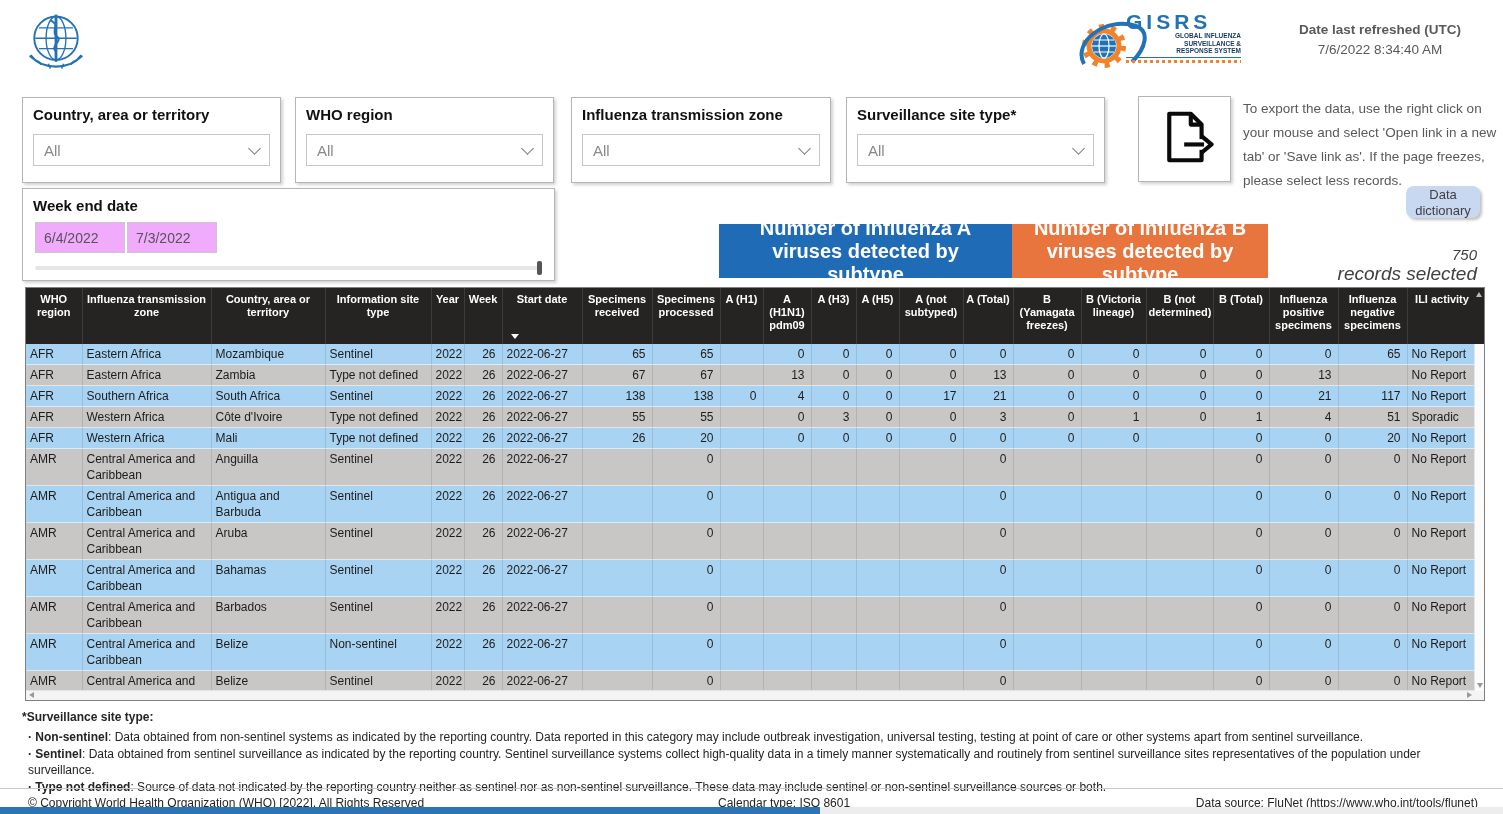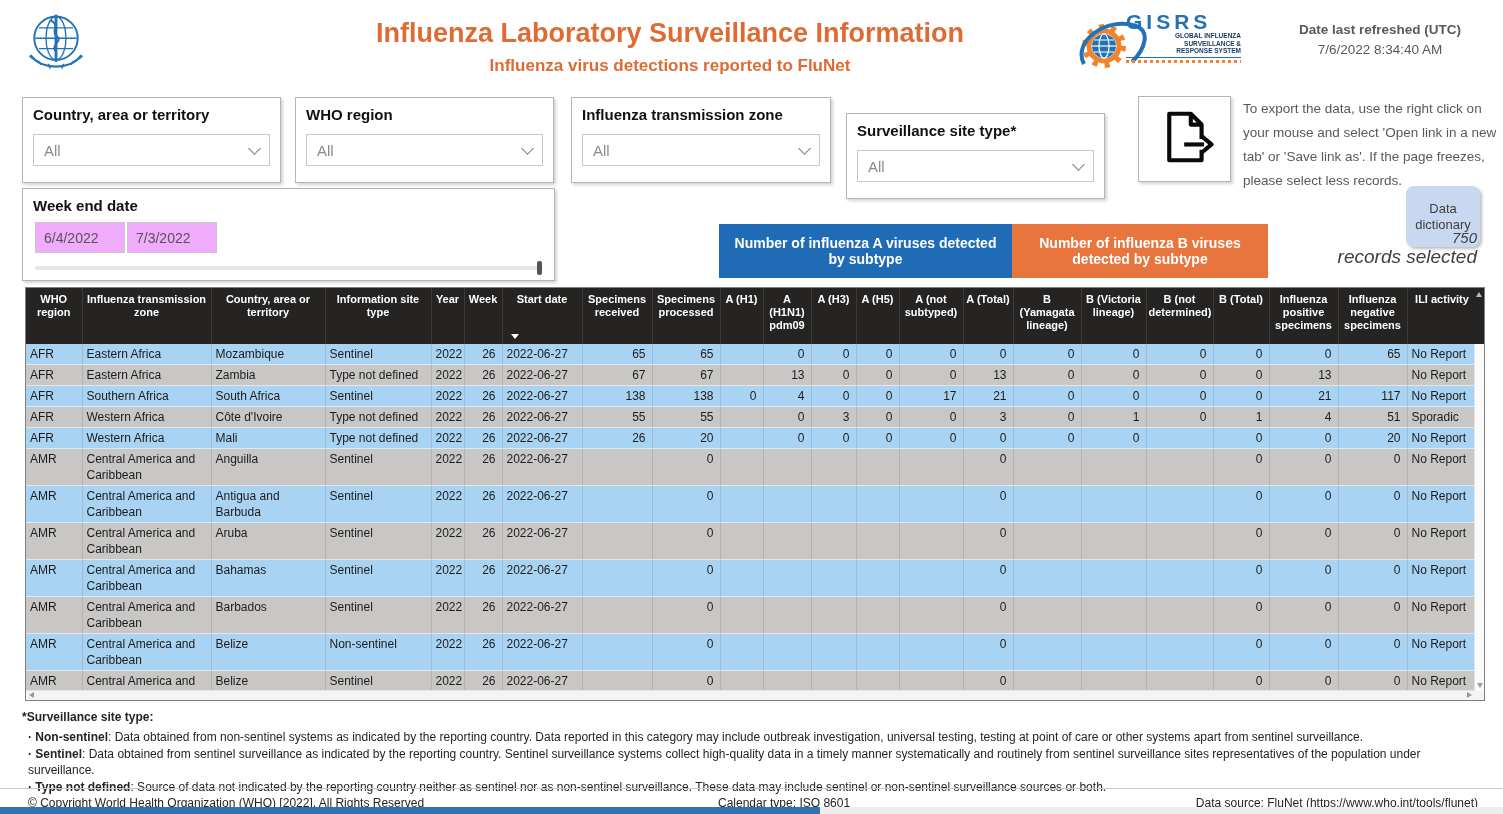--- a/index.html
+++ b/index.html
@@ -32,28 +32,28 @@
               background:#fff;box-shadow:2px 2px 3px rgba(0,0,0,0.18);display:flex;align-items:center;justify-content:center;cursor:pointer;}
   .export-note{position:absolute;left:1243px;top:97px;width:256px;color:#595959;font-size:13.5px;line-height:24px;}
   
   .week-box{position:absolute;left:22px;top:188px;width:531px;height:91px;border:1px solid #b5b5b5;
             background:#fff;box-shadow:2px 2px 3px rgba(0,0,0,0.18);}
   .date-input{position:absolute;top:33px;width:80px;height:29px;border:1px solid #c8c8c8;color:#555;
               font-size:14px;display:flex;align-items:center;padding-left:8px;background:#f0abfc;}
   .slider-track{position:absolute;left:12px;right:12px;bottom:10px;height:4px;background:#e6e6e6;border-radius:2px;}
   .slider-handle{position:absolute;right:0;top:-5px;width:5px;height:14px;background:#555;border-radius:2px;cursor:pointer;}
   
-  .dict-btn{position:absolute;left:1406px;top:186px;width:74px;height:61px;background:#C8D8F0;border:none;
+  .dict-btn{position:absolute;left:1406px;top:186px;width:74px;height:32px;background:#C8D8F0;border:none;
             border-radius:8px;box-shadow:2px 2px 3px rgba(0,0,0,0.25);font-family:inherit;
             font-size:13px;color:#404040;line-height:16px;cursor:pointer;}
-  .records{position:absolute;right:26px;top:229px;text-align:right;font-style:italic;color:#404040;}
+  .records{position:absolute;right:26px;top:246px;text-align:right;font-style:italic;color:#404040;}
   .records .cnt{font-size:15px;}
   .records .lbl{font-size:19px;}
   
-  .banner{position:absolute;top:224px;height:54px;color:#fff;font-weight:bold;font-size:14px;
+  .banner{position:absolute;top:224px;height:54px;color:#fff;font-weight:bold;font-size:20px;
           display:flex;align-items:center;justify-content:center;text-align:center;padding:0 14px;box-sizing:border-box;}
   .banner-a{left:719px;width:293px;background:#1F6BB5;}
   .banner-b{left:1012px;width:256px;background:#E8753D;}
   
   .tablewrap{position:absolute;left:25px;top:287px;width:1460px;height:414px;border:1px solid #808080;
              background:#fff;overflow:hidden;box-sizing:border-box;}
   table{border-collapse:collapse;table-layout:fixed;width:1451px;}
   th{background:#252423;color:#fff;font-size:11px;font-weight:bold;line-height:13px;vertical-align:top;
      text-align:center;padding:5px 2px;height:46px;border-right:1px solid #3d3c3b;position:relative;cursor:pointer;}
   td{font-size:12px;padding:2px 4px;line-height:16px;vertical-align:top;
@@ -100,24 +100,20 @@
         <line x1="18" y1="21" x2="54" y2="21" stroke="#2272B5" stroke-width="1.2"></line>
         <line x1="18" y1="43" x2="54" y2="43" stroke="#2272B5" stroke-width="1.2"></line>
         <line x1="36" y1="7" x2="36" y2="57" stroke="#2272B5" stroke-width="3"></line>
         <path d="M30 13 C42 18 29 25 37 30 C44 35 29 40 36 46" stroke="#2272B5" stroke-width="2" fill="none"></path>
         <path d="M9 50 C20 66 52 66 63 50" stroke="#2272B5" stroke-width="2.4" fill="none"></path>
         <path d="M12 54 l-4 -3 M20 60 l-3 -4 M30 64 l-2 -5 M42 64 l2 -5 M52 60 l3 -4 M60 54 l4 -3" stroke="#2272B5" stroke-width="1.6"></path>
       </svg>
     </span>
   </div>
 
-  <div class="title-block">
-    <div class="main-title">Influenza Laboratory Surveillance Information</div>
-    <div class="sub-title">Influenza virus detections reported to FluNet</div>
-  </div>
 
   <div class="gisrs">
     <span>
       <svg width="70" height="76" viewBox="0 0 70 76" fill="none">
         <circle cx="26" cy="42" r="19" stroke="#F0842C" stroke-width="6" stroke-dasharray="5 7"></circle>
         <circle cx="26" cy="42" r="15" stroke="#F0842C" stroke-width="5"></circle>
         <circle cx="26" cy="42" r="12" fill="#2272B5"></circle>
         <ellipse cx="26" cy="42" rx="5" ry="12" stroke="#fff" stroke-width="1.2"></ellipse>
         <line x1="14" y1="42" x2="38" y2="42" stroke="#fff" stroke-width="1.2"></line>
         <line x1="16" y1="36" x2="36" y2="36" stroke="#fff" stroke-width="1"></line>
@@ -155,21 +151,21 @@
       <span class="chev"></span>
     </div>
   </div>
   <div class="filter-box" style="left:571px;width:258px;">
     <div class="filter-label">Influenza transmission zone</div>
     <div class="dropdown">
       <span class="dd-value">All</span>
       <span class="chev"></span>
     </div>
   </div>
-  <div class="filter-box" style="left:846px;width:257px;margin-top:16px;">
+  <div class="filter-box" style="left:846px;width:257px;">
     <div class="filter-label">Surveillance site type*</div>
     <div class="dropdown">
       <span class="dd-value">All</span>
       <span class="chev"></span>
     </div>
   </div>
 
   <div class="export-box">
     <span>
       <svg width="58" height="62" viewBox="0 0 70 70" fill="none">
@@ -237,21 +233,21 @@
             <th><span>Week</span></th>
             <th><span>Start date</span><span class="sort-arrow"></span></th>
             <th><span>Specimens received</span></th>
             <th><span>Specimens processed</span></th>
             <th><span>A (H1)</span></th>
             <th><span>A (H1N1) pdm09</span></th>
             <th><span>A (H3)</span></th>
             <th><span>A (H5)</span></th>
             <th><span>A (not subtyped)</span></th>
             <th><span>A (Total)</span></th>
-            <th><span>B (Yamagata lineage)</span></th>
+            <th><span>B (Yamagata freezes)</span></th>
             <th><span>B (Victoria lineage)</span></th>
             <th><span>B (not determined)</span></th>
             <th><span>B (Total)</span></th>
             <th><span>Influenza positive specimens</span></th>
             <th><span>Influenza negative specimens</span></th>
             <th><span>ILI activity</span></th>
           </tr>
         </thead>
         <tbody>
           <tr class="blue">

